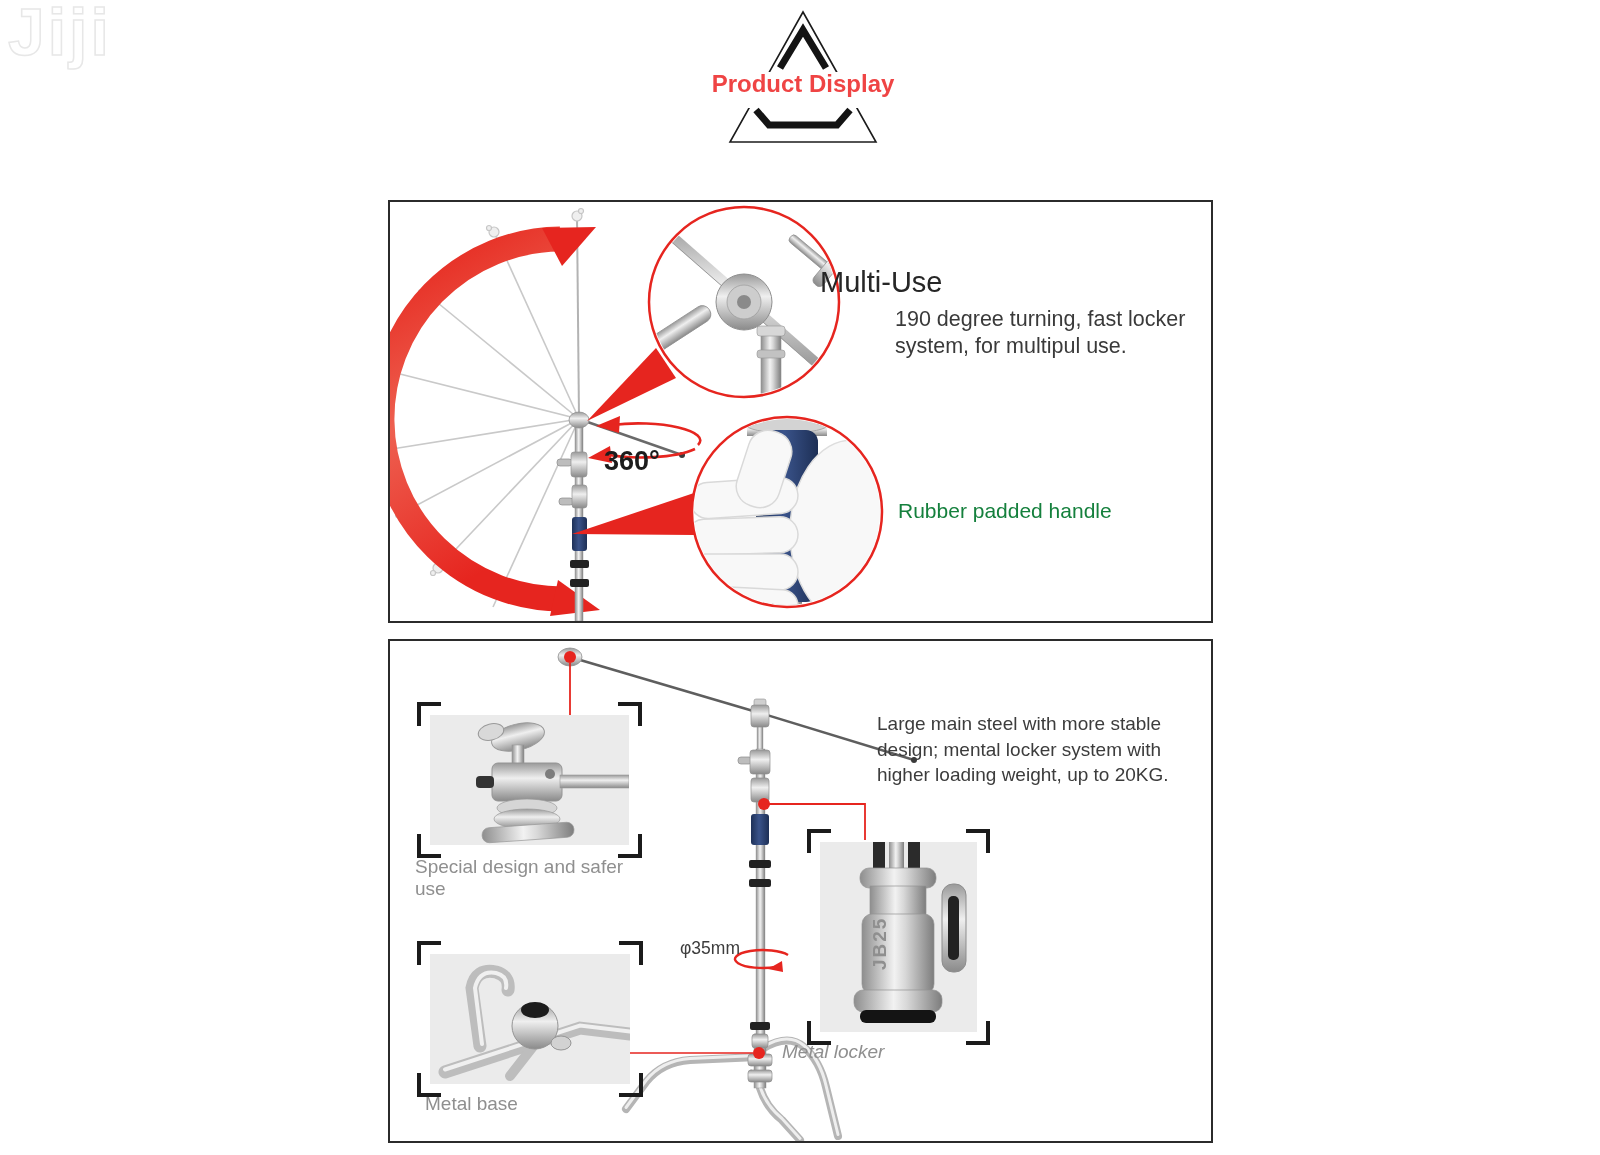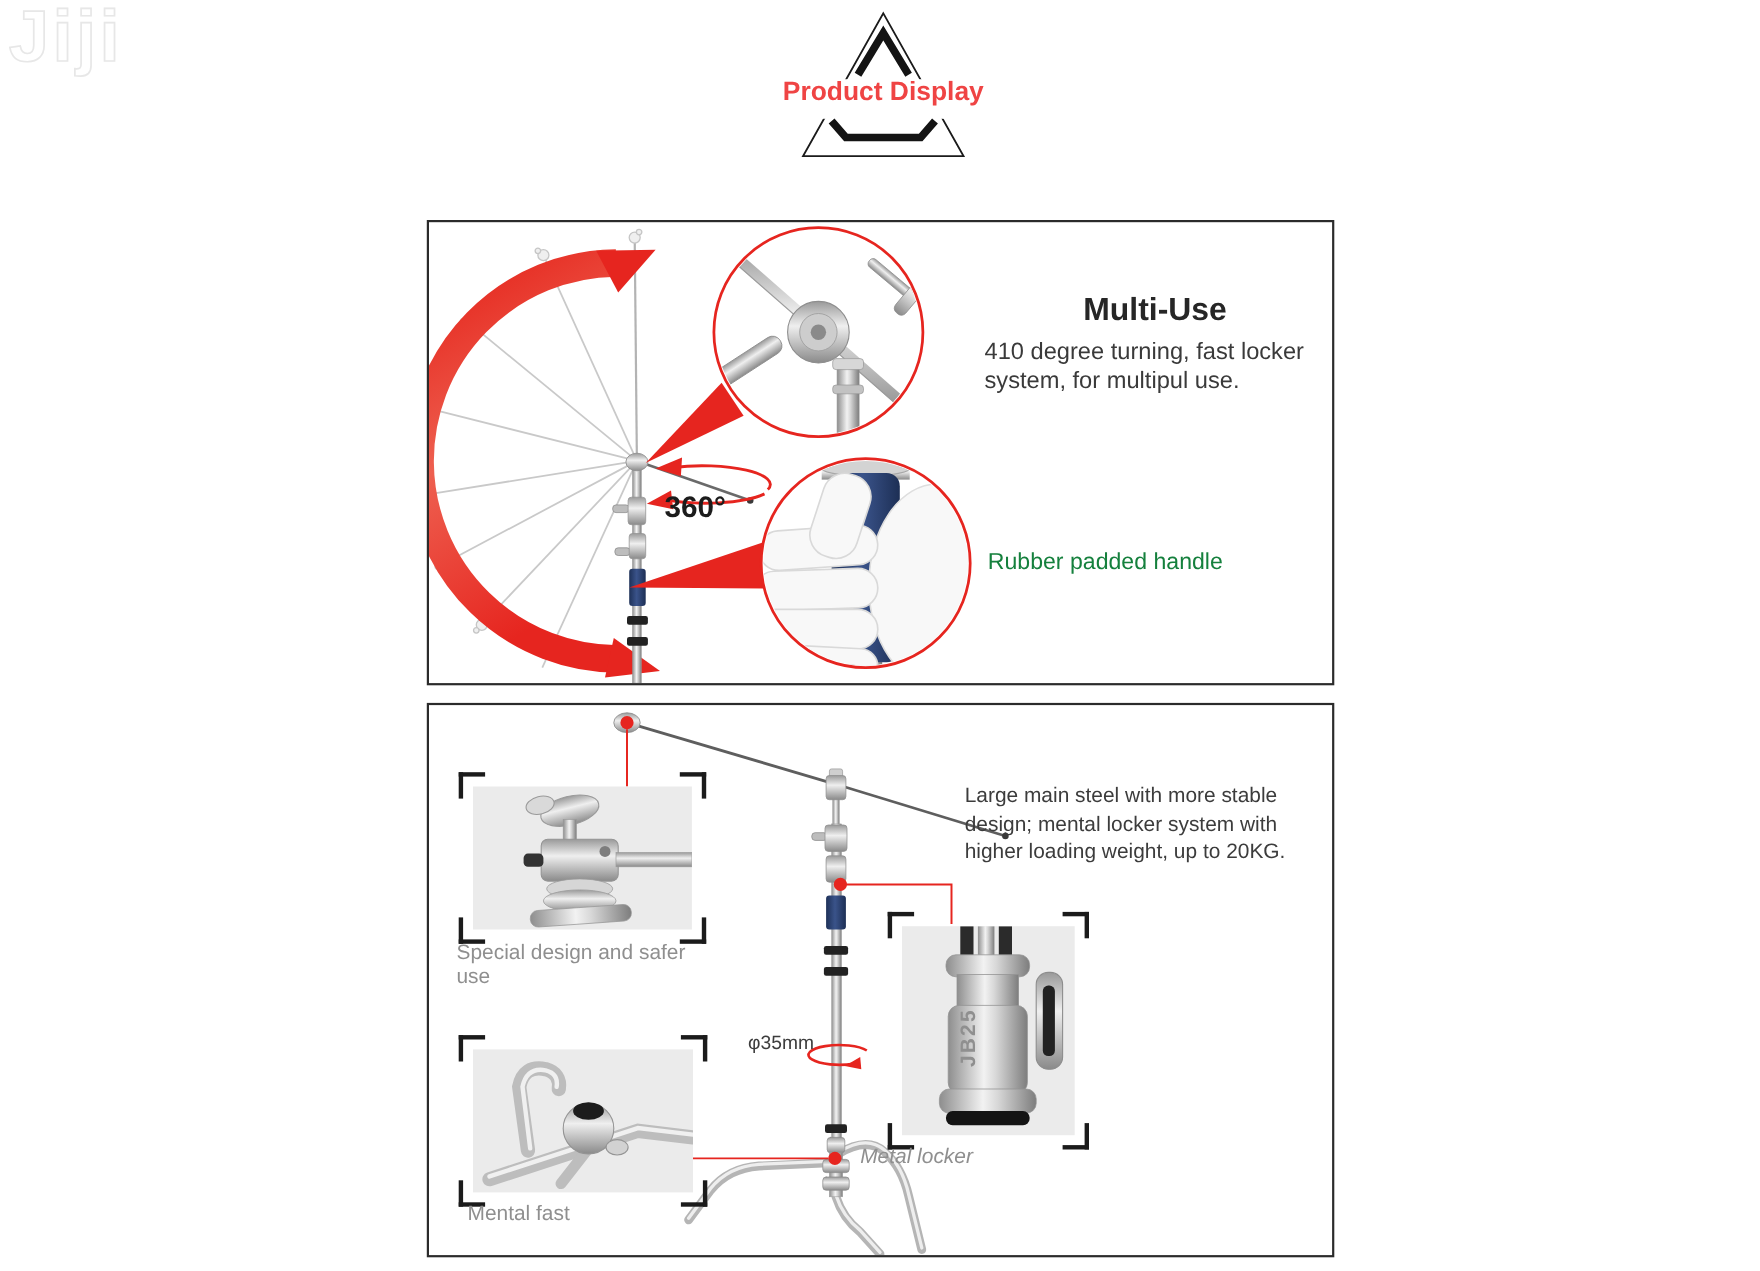--- a/index.html
+++ b/index.html
@@ -8,21 +8,21 @@
   
   #watermark{left:8px;top:-6px;font-size:66px;font-weight:700;letter-spacing:3px;
     color:transparent;-webkit-text-stroke:1.5px #e7e7e7;}
   
   #page-title{left:683px;top:70px;width:240px;text-align:center;font-size:24px;color:#ef4444;font-weight:bold;}
   
   .panel{border:2px solid #2b2b2b;background:#fff;}
   #panel1{left:388px;top:200px;width:821px;height:419px;}
   #panel2{left:388px;top:639px;width:821px;height:500px;}
   
-  #p1-heading{left:430px;top:64px;width:460px;text-align:center;font-size:29px;font-weight:700;color:#262626;}
+  #p1-heading{left:430px;top:64px;width:460px;font-size:29px;font-weight:400;color:#262626;}
   #p1-body{left:505px;top:104px;font-size:21.5px;line-height:27px;color:#3a3a3a;}
   #p1-angle{left:214px;top:244px;font-size:27px;font-weight:700;color:#1c1c1c;}
   #p1-handle-label{left:508px;top:297px;font-size:21px;color:#15803d;}
   
   #p2-heading{left:480px;top:28px;width:330px;text-align:center;font-size:31px;font-weight:600;color:#2a2a2a;}
   #p2-body{left:487px;top:70px;font-size:19px;line-height:25.5px;color:#3c3c3c;}
   #p2-diameter{left:290px;top:297px;font-size:17.5px;color:#3d3d3d;}
   .caption{text-align:left;font-size:19px;color:#8f8f8f;}
   #cap1{left:25px;top:215px;width:230px;}
   #cap2{left:35px;top:452px;width:210px;}
@@ -187,21 +187,21 @@
           <rect x="298" y="352" width="110" height="36" rx="18"></rect>
           <rect x="308" y="386" width="100" height="32" rx="16" transform="rotate(3 358 402)"></rect>
           <rect x="352" y="228" width="44" height="78" rx="20" transform="rotate(18 374 267)"></rect>
         </g>
       </g>
     </g>
   </svg>
 
   <div class="abs" id="p1-heading">Multi-Use</div>
   <div class="abs" id="p1-body">
-    <div>410 degree turning, fast locker</div>
+    <div>190 degree turning, fast locker</div>
     <div>system, for multipul use.</div>
   </div>
   <div class="abs" id="p1-angle">360°</div>
   <div class="abs" id="p1-handle-label">Rubber padded handle</div>
 </div>
 
 <div class="abs panel" id="panel2">
   <svg class="abs" style="left:0;top:0;" width="821" height="500" viewBox="0 0 821 500">
     <defs>
       <linearGradient id="sgH2" x1="0" y1="0" x2="1" y2="0">
@@ -302,21 +302,21 @@
         <path d="M76,34 Q78,22 66,19 Q49,16 45,34 L52,90" stroke="#f0f0f0" stroke-width="4"></path>
         <path d="M15,118 L150,74 L200,80" stroke="#bdbdbd" stroke-width="13"></path>
         <path d="M15,115.5 L150,71.5 L200,77.5" stroke="#f0f0f0" stroke-width="4"></path>
         <path d="M105,90 L80,122" stroke="#bdbdbd" stroke-width="10"></path>
       </g>
       <circle cx="105" cy="72" r="23" fill="url(#sgV2)" stroke="#949494"></circle>
       <ellipse cx="105" cy="56" rx="14" ry="8" fill="#1c1c1c"></ellipse>
       <ellipse cx="131" cy="89" rx="10" ry="7" fill="#d2d2d2" stroke="#949494"></ellipse>
     </svg>
   </div>
-  <div class="abs caption" id="cap2">Mental fast</div>
+  <div class="abs caption" id="cap2">Metal base</div>
 
   <div class="abs inset" id="inset3">
     <span class="corner tl"></span>
     <span class="corner tr"></span>
     <span class="corner bl"></span>
     <span class="corner br"></span>
     <svg width="157" height="190" viewBox="0 0 157 190">
       <rect x="53" y="0" width="12" height="30" fill="#2b2b2b"></rect>
       <rect x="88" y="0" width="12" height="30" fill="#2b2b2b"></rect>
       <rect x="69" y="0" width="15" height="32" fill="url(#sgH2)"></rect>

